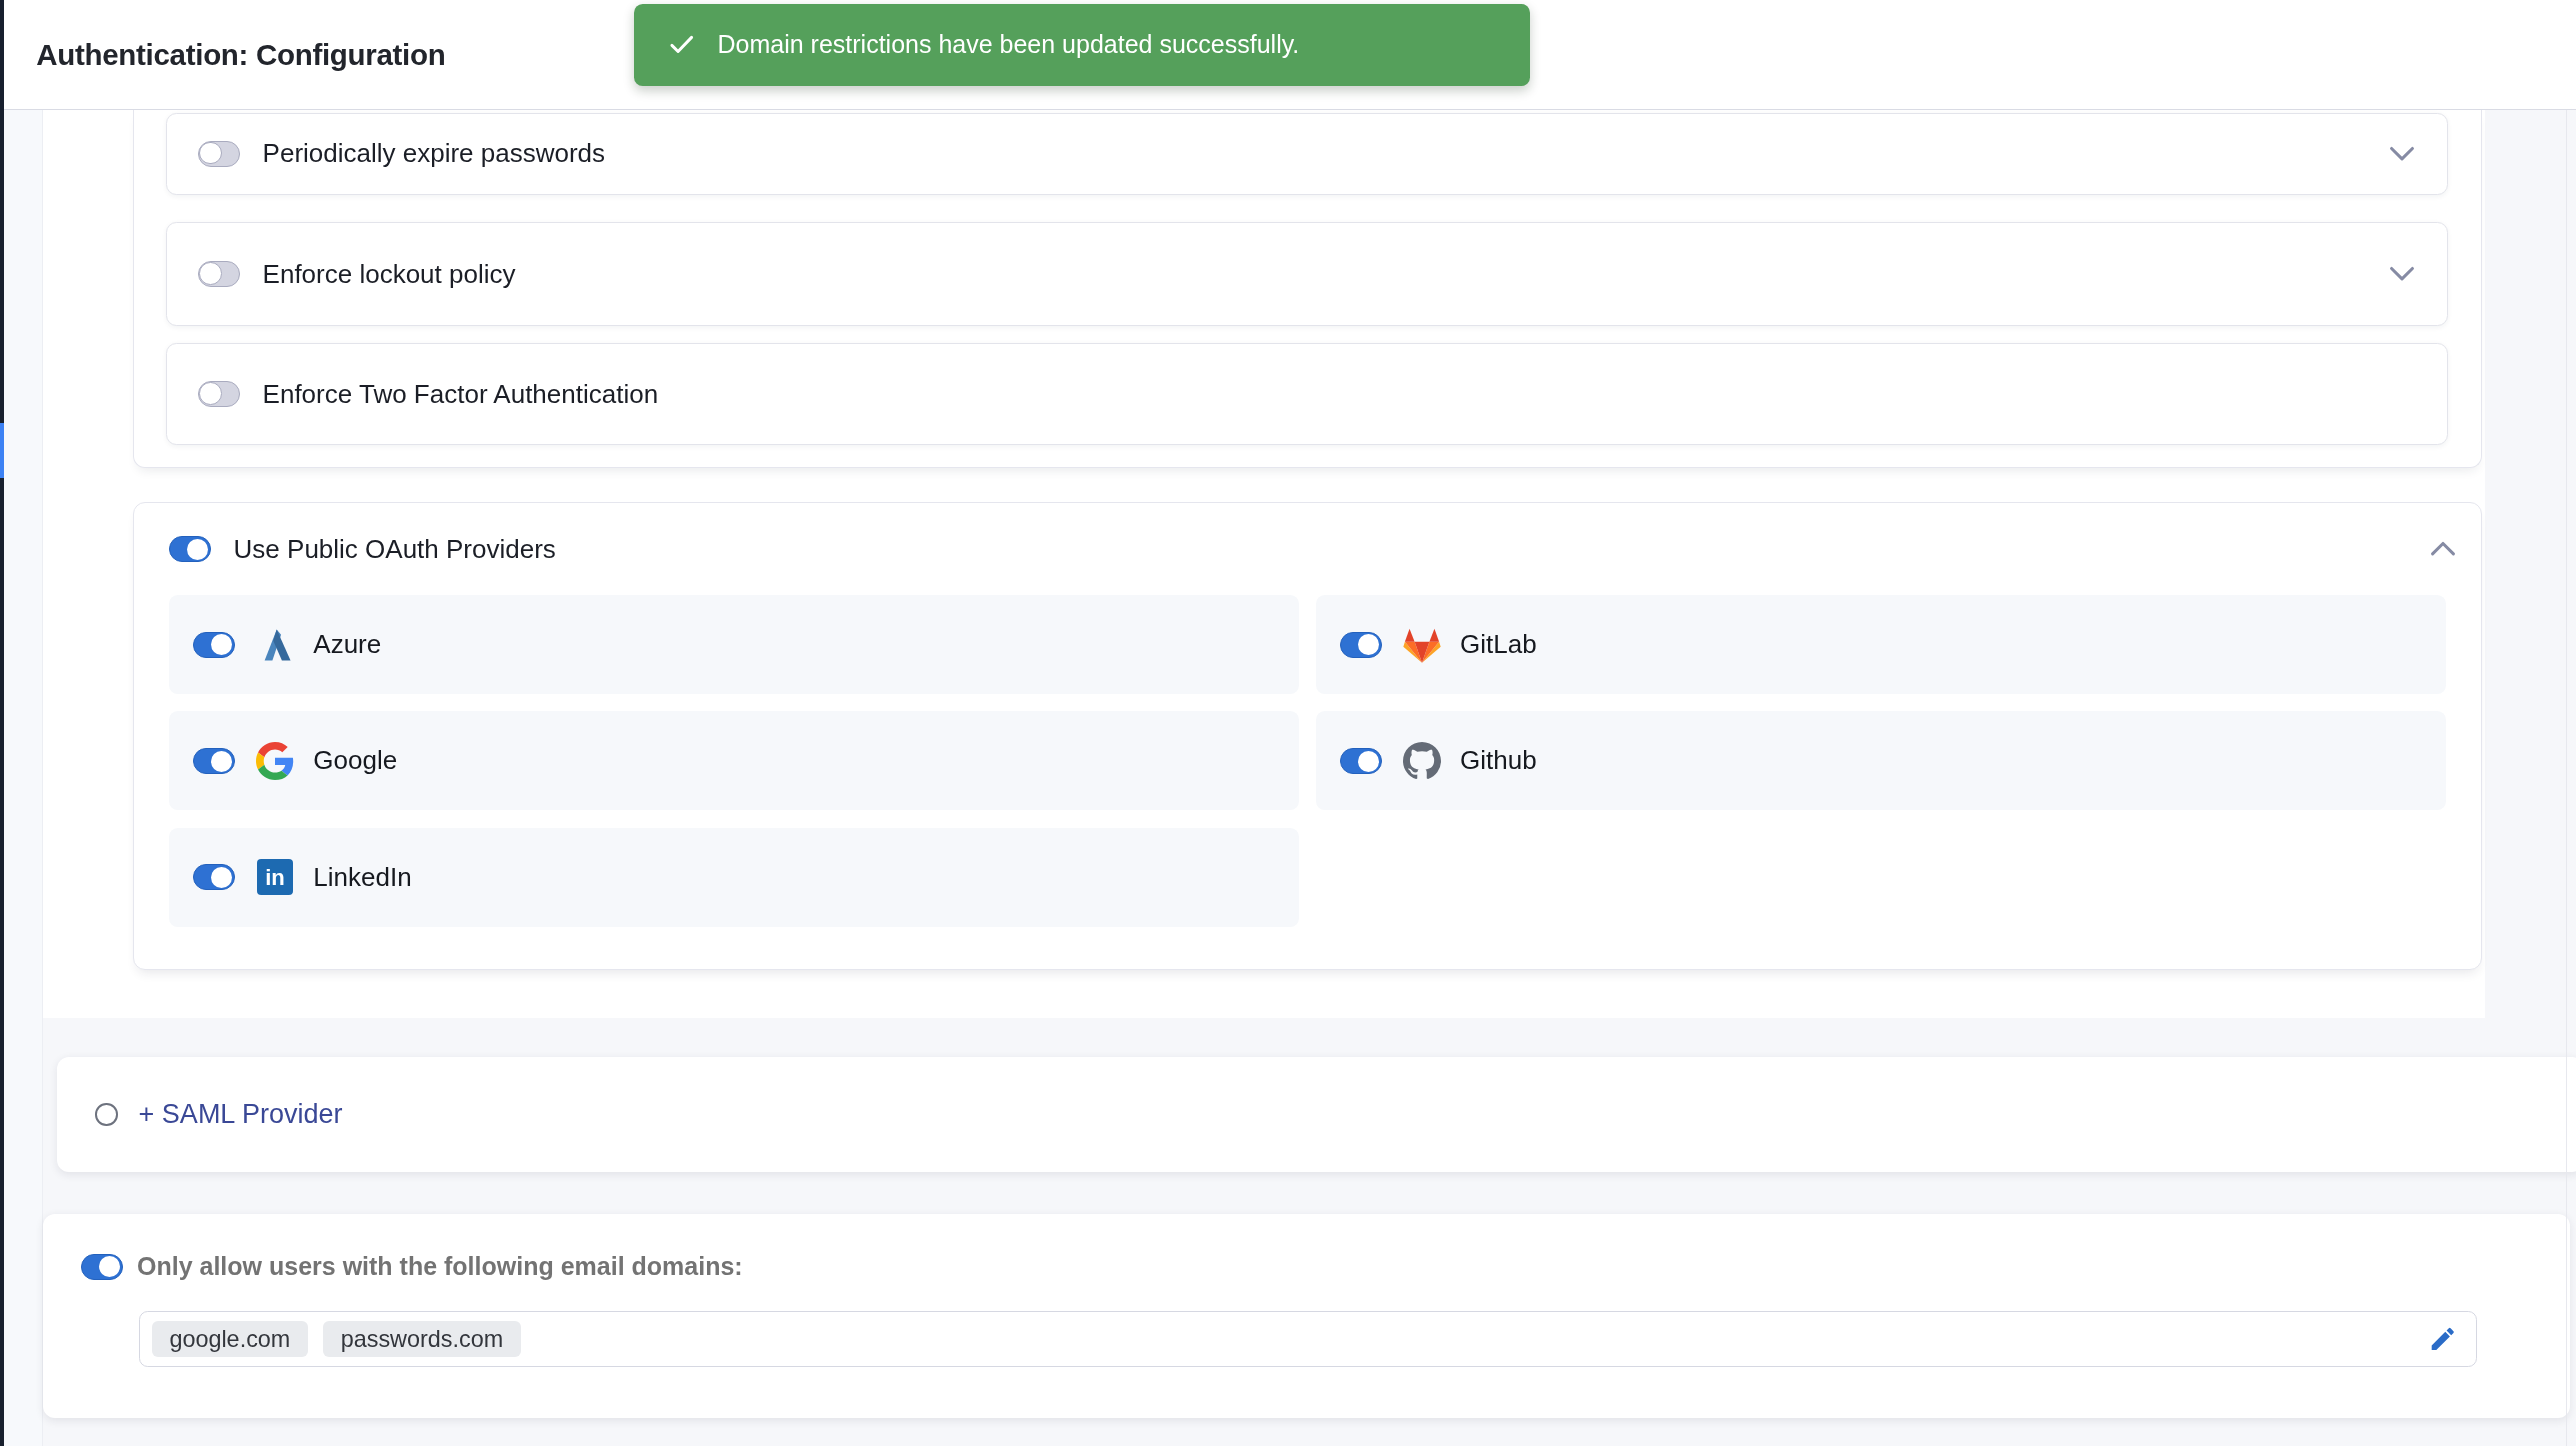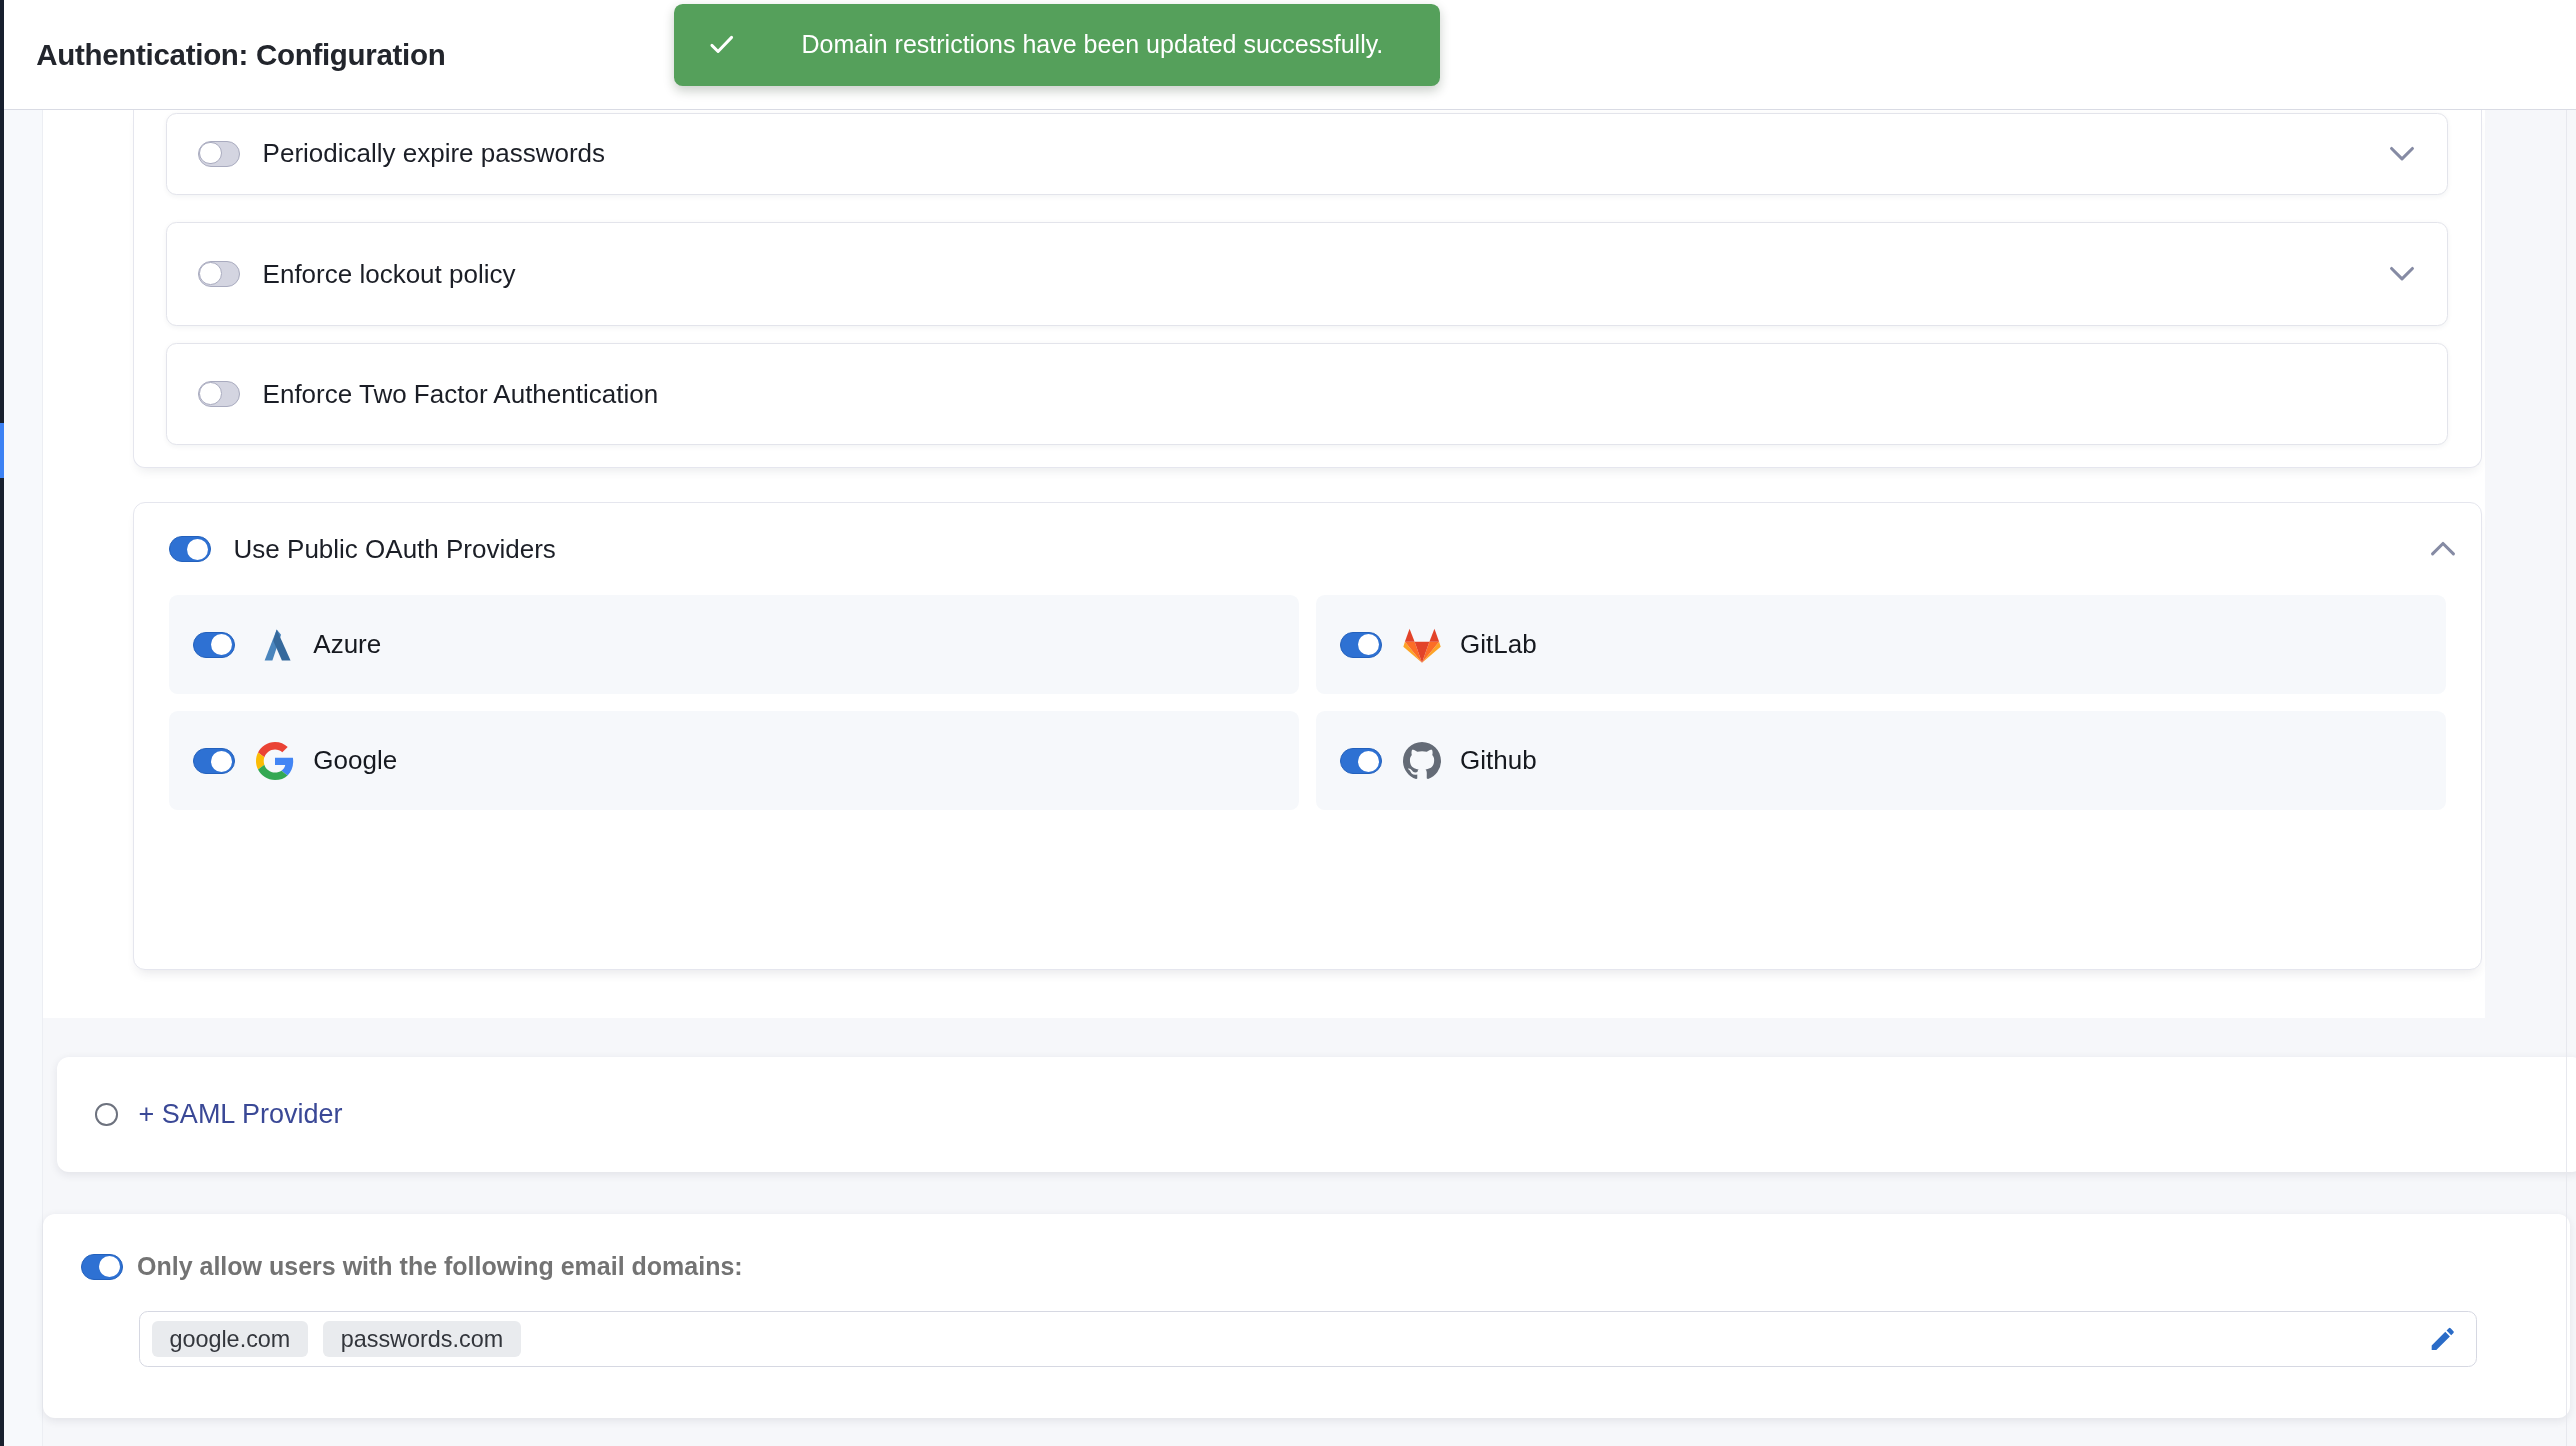--- a/index.html
+++ b/index.html
@@ -23,23 +23,23 @@
 
   
   .header{
     position:absolute;left:4.3px;top:0;width:2572px;height:109px;background:#ffffff;
     border-bottom:0.9px solid #d9dbe4;z-index:40;display:flex;align-items:center;
   }
   .title{margin-left:32px;font-size:29.5px;font-weight:700;color:#22252c;letter-spacing:-0.3px;}
 
   
   .toast{
-    position:absolute;left:674px;top:3.5px;width:766px;height:82px;background:#55a05b;
+    position:absolute;left:634px;top:3.5px;width:896px;height:82px;background:#55a05b;
     border-radius:8.7px;z-index:50;display:flex;align-items:center;color:#ffffff;
-    font-size:25px;box-shadow:0 4.3px 10.4px rgba(20,40,20,0.22);gap:44px;
+    font-size:25px;box-shadow:0 4.3px 10.4px rgba(20,40,20,0.22);
   }
   .toast svg{margin-left:33px;margin-right:21px;flex:none;}
 
   
   .box1{
     position:absolute;left:133px;top:109px;width:2349px;height:359px;background:#ffffff;
     border:0.9px solid #e5e6ee;border-top:none;border-radius:0 0 12px 12px;
     box-shadow:0 7px 10.4px -5.2px rgba(30,35,60,0.10);box-sizing:border-box;
   }
   .card{
@@ -209,20 +209,32 @@
             <div class="knob"></div>
           </div>
         <span class="picon">
           <svg width="40" height="40" viewBox="0 0 16 16">
             <path fill="#646b76" d="M8 0C3.58 0 0 3.58 0 8c0 3.54 2.29 6.53 5.47 7.59.4.07.55-.17.55-.38 0-.19-.01-.82-.01-1.49-2.01.37-2.53-.49-2.69-.94-.09-.23-.48-.94-.82-1.13-.28-.15-.68-.52-.01-.53.63-.01 1.08.58 1.23.82.72 1.21 1.87.87 2.33.66.07-.52.28-.87.51-1.07-1.78-.2-3.64-.89-3.64-3.95 0-.87.31-1.59.82-2.15-.08-.2-.36-1.02.08-2.12 0 0 .67-.21 2.2.82.64-.18 1.32-.27 2-.27s1.36.09 2 .27c1.53-1.04 2.2-.82 2.2-.82.44 1.1.16 1.92.08 2.12.51.56.82 1.27.82 2.15 0 3.07-1.87 3.75-3.65 3.95.29.25.54.73.54 1.48 0 1.07-.01 1.93-.01 2.2 0 .21.15.46.55.38A8.01 8.01 0 0 0 16 8c0-4.42-3.58-8-8-8z"></path>
           </svg>
         </span>
         <div class="provider-label">Github</div>
       </div>
 
+      <div class="provider-row">
+        <div class="toggle on">
+            <div class="knob"></div>
+          </div>
+        <span class="picon">
+          <svg width="36" height="36" viewBox="0 0 44 44">
+            <rect width="44" height="44" rx="5" fill="#1d6ab1"></rect>
+            <text x="22" y="32" font-size="27" font-weight="bold" fill="#ffffff" text-anchor="middle" font-family="Liberation Sans, sans-serif">in</text>
+          </svg>
+        </span>
+        <div class="provider-label">LinkedIn</div>
+      </div>
 
     </div>
   </div>
 
   <div class="saml-card">
     <div class="radio"></div>
     <div class="saml-label">+ SAML Provider</div>
   </div>
 
   <div class="domains-card">

